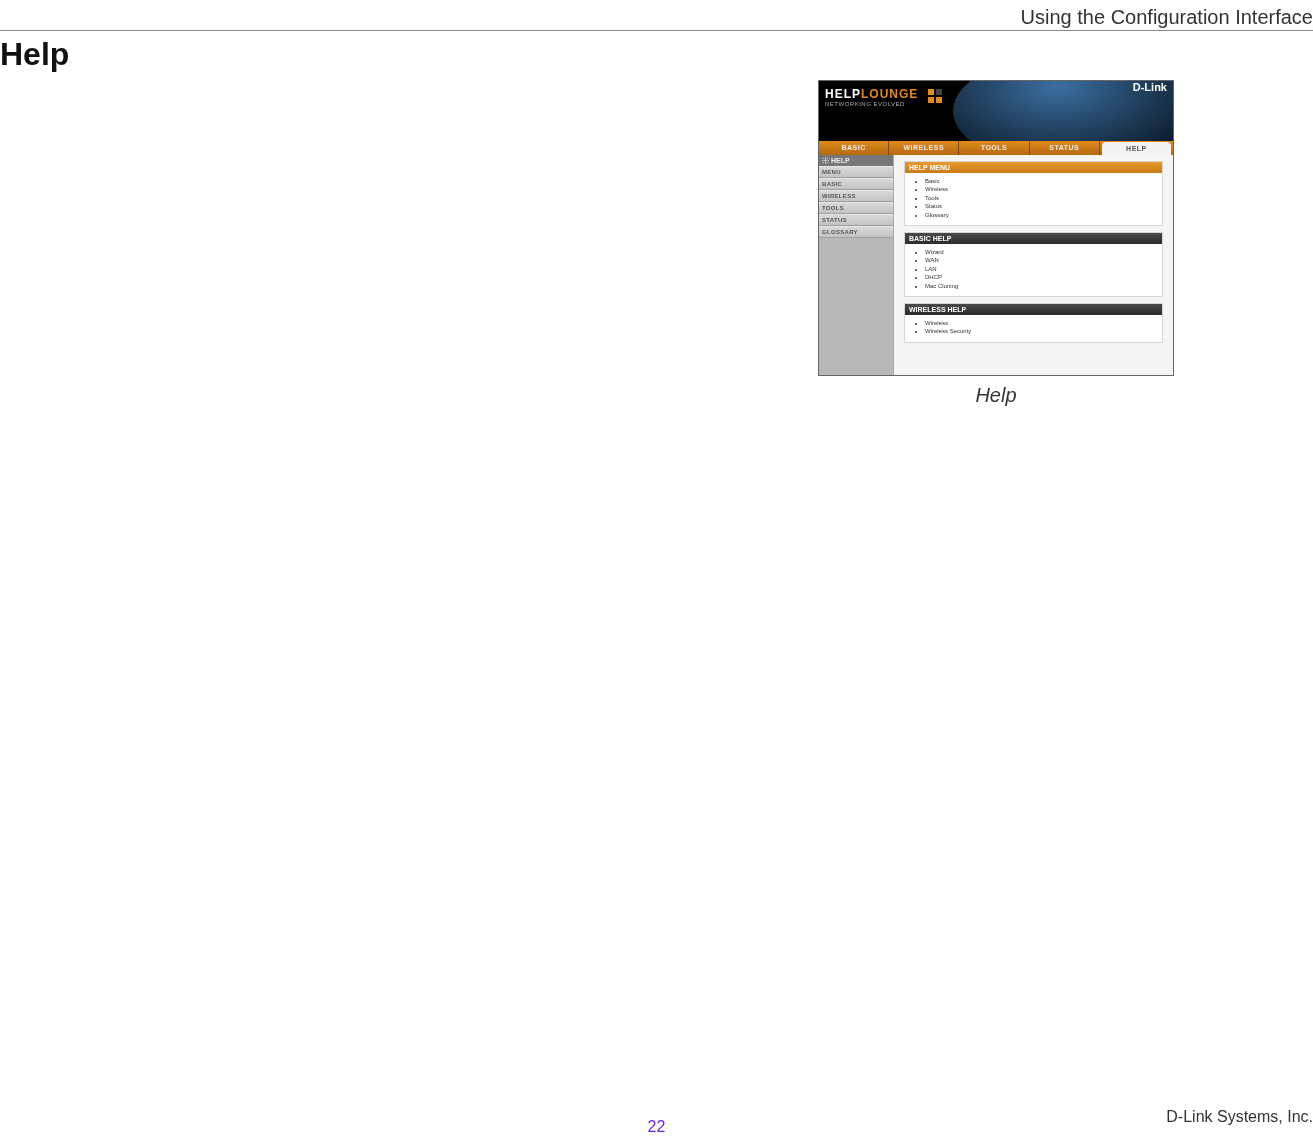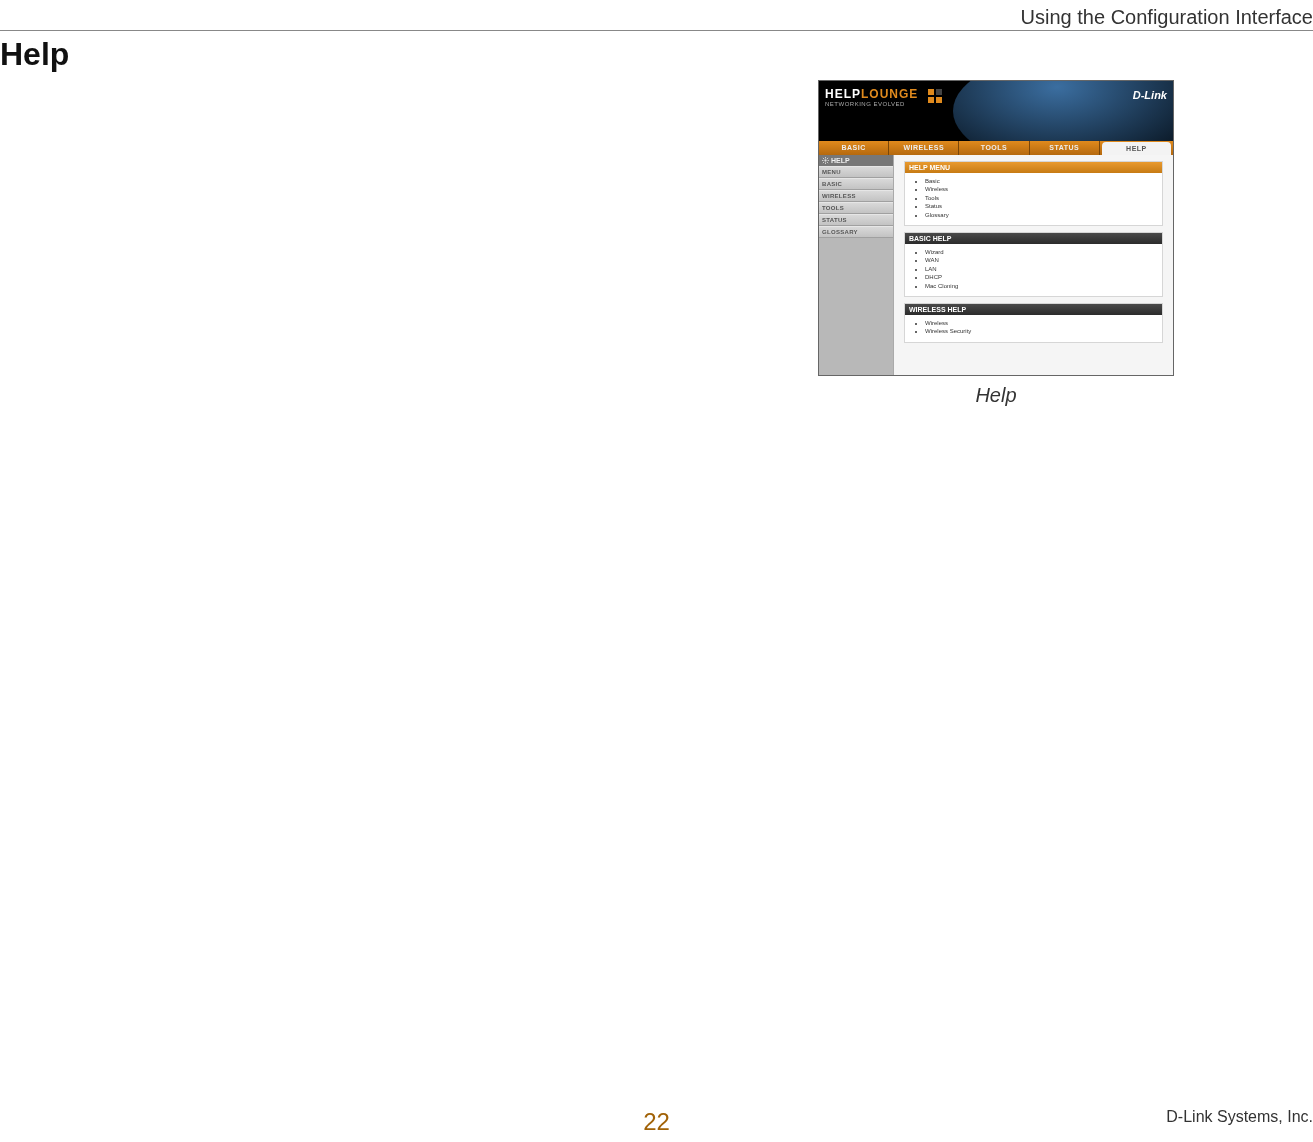--- a/index.html
+++ b/index.html
@@ -1,34 +1,34 @@
 <!DOCTYPE html>
 <html><head>
 <meta charset="utf-8">
 <style>
   html,body{margin:0;padding:0;background:#fff;color:#222;font-family:Arial,Helvetica,sans-serif}
   .page{position:relative;width:1313px;height:1142px;margin:2px auto}
   .header-right{position:absolute;top:4px;right:0;font-size:20px;color:#333}
   .hr-top{position:absolute;top:28px;left:0;right:0;height:0;border-top:1px solid #888}
   .title{position:absolute;top:34px;left:0;font-size:32px;font-weight:bold;color:#111;font-family:Arial,Helvetica,sans-serif}
   .intro{position:absolute;top:78px;left:0;font-size:20px;color:#333}
-  .footer-page{position:absolute;bottom:8px;left:50%;transform:translateX(-50%);font-size:24px;color:#a16207}
+  .footer-page{position:absolute;bottom:8px;left:50%;transform:translateX(-50%);font-size:16px;color:#6d28d9}
   .footer-company{position:absolute;bottom:18px;right:0;font-size:16px;color:#333}
   .figure{position:absolute;top:78px;left:818px;width:356px}
   .caption{text-align:center;font-style:italic;font-size:20px;color:#333;margin-top:8px}
 
   
   .router{width:356px;height:296px;border:1px solid #666;background:#bfbfbf;box-sizing:border-box;display:flex;flex-direction:column}
   .rt-banner{position:relative;height:60px;background:#000;overflow:hidden}
   .rt-banner .swoosh{position:absolute;right:-40px;top:-30px;width:260px;height:120px;border-radius:50%;background:radial-gradient(ellipse at 40% 30%,#3b6ea0 0%,#0c1b2a 70%,#000 100%)}
   .rt-banner .logo{position:absolute;left:6px;top:6px;color:#fff;font-family:Arial,Helvetica,sans-serif}
   .rt-banner .logo .g{font-size:12px;font-weight:bold;letter-spacing:1px}
   .rt-banner .logo .g .orange{color:#e08a1d}
   .rt-banner .logo .sub{font-size:6px;color:#aaa;letter-spacing:0.5px}
-  .rt-banner .dlink{position:absolute;right:6px;top:8px;color:#fff;font-weight:bold;font-size:11px;font-style:italic}
+  .rt-banner .dlink{position:absolute;right:6px;top:0;color:#fff;font-weight:bold;font-size:11px;}
   .rt-banner .sq{position:absolute;left:108px;top:7px;display:flex;flex-wrap:wrap;width:16px;height:16px}
   .rt-banner .sq span{width:6px;height:6px;margin:1px;background:#e08a1d}
   .rt-banner .sq span.dim{background:#444}
 
   .rt-nav{display:flex;height:14px;background:linear-gradient(#e08a1d,#b5690e)}
   .rt-nav .tab{flex:1;text-align:center;font-size:7px;font-weight:bold;color:#eee;line-height:14px;border-right:1px solid #7a4607;letter-spacing:0.5px}
   .rt-nav .tab:last-child{border-right:none}
   .rt-nav .tab.active{background:#f3f3f3;color:#555;border-radius:4px 4px 0 0;margin:1px 2px 0 2px;height:13px}
 
   .rt-body{flex:1;display:flex;min-height:0}

